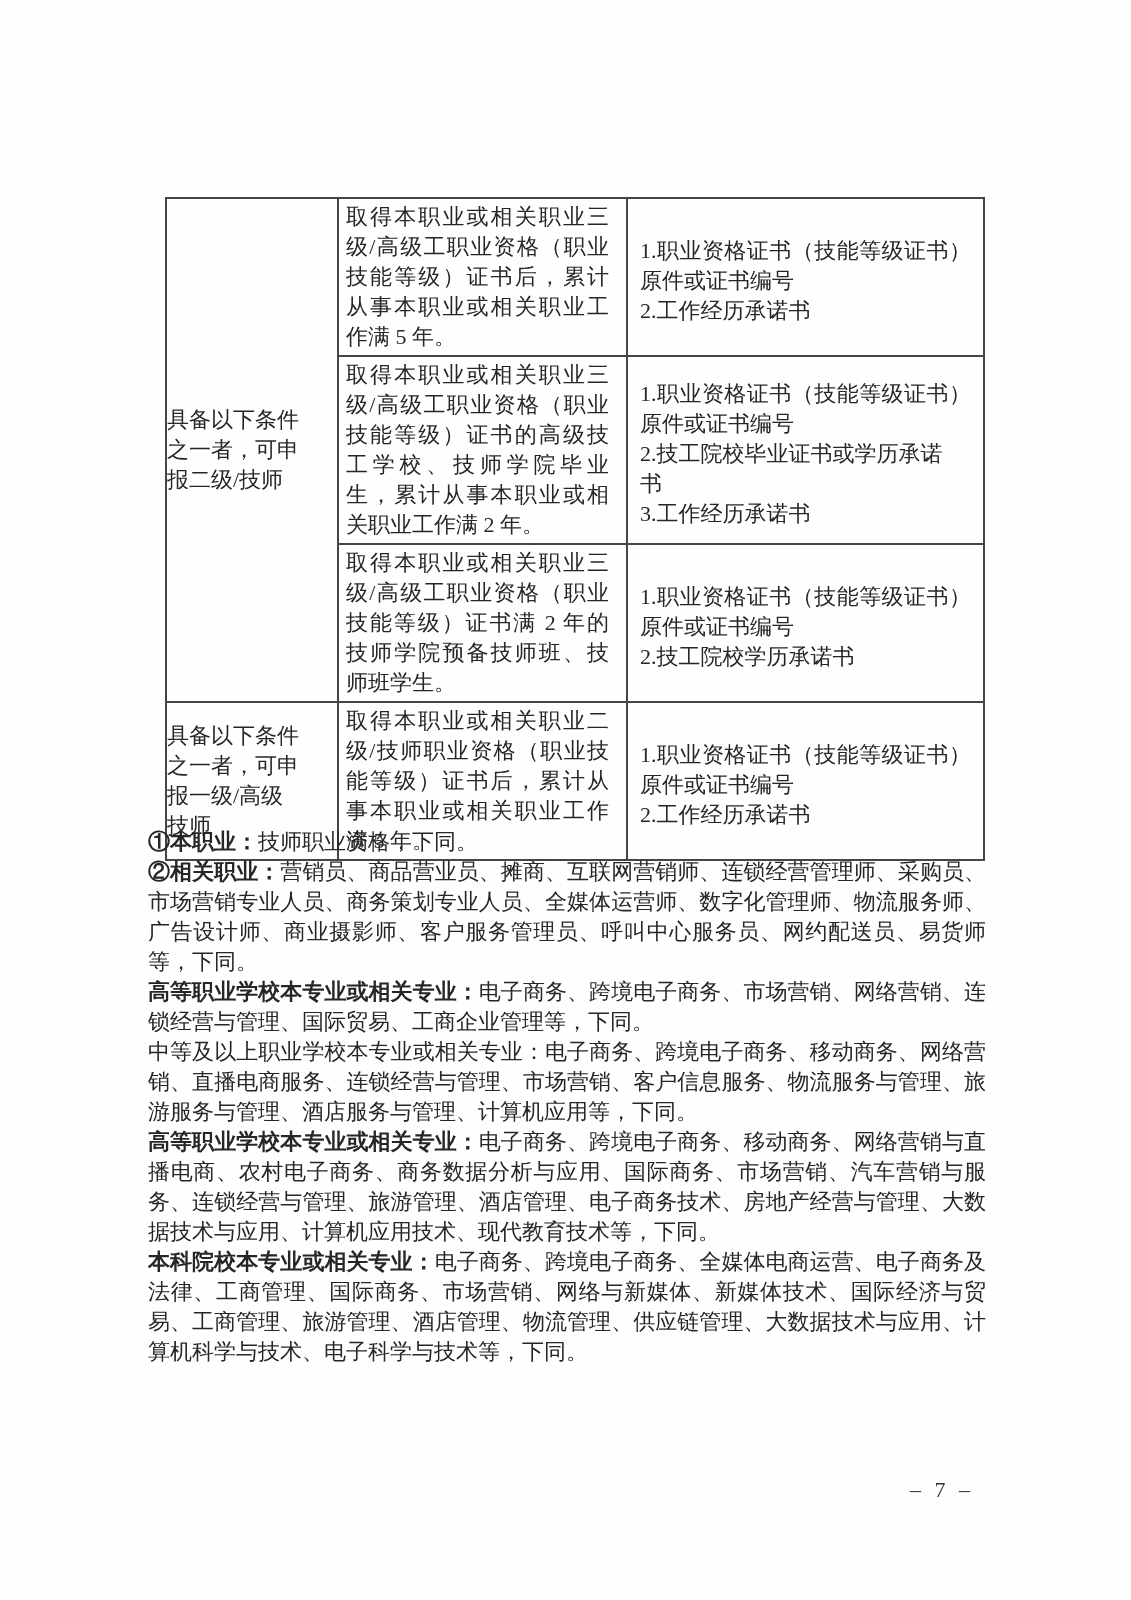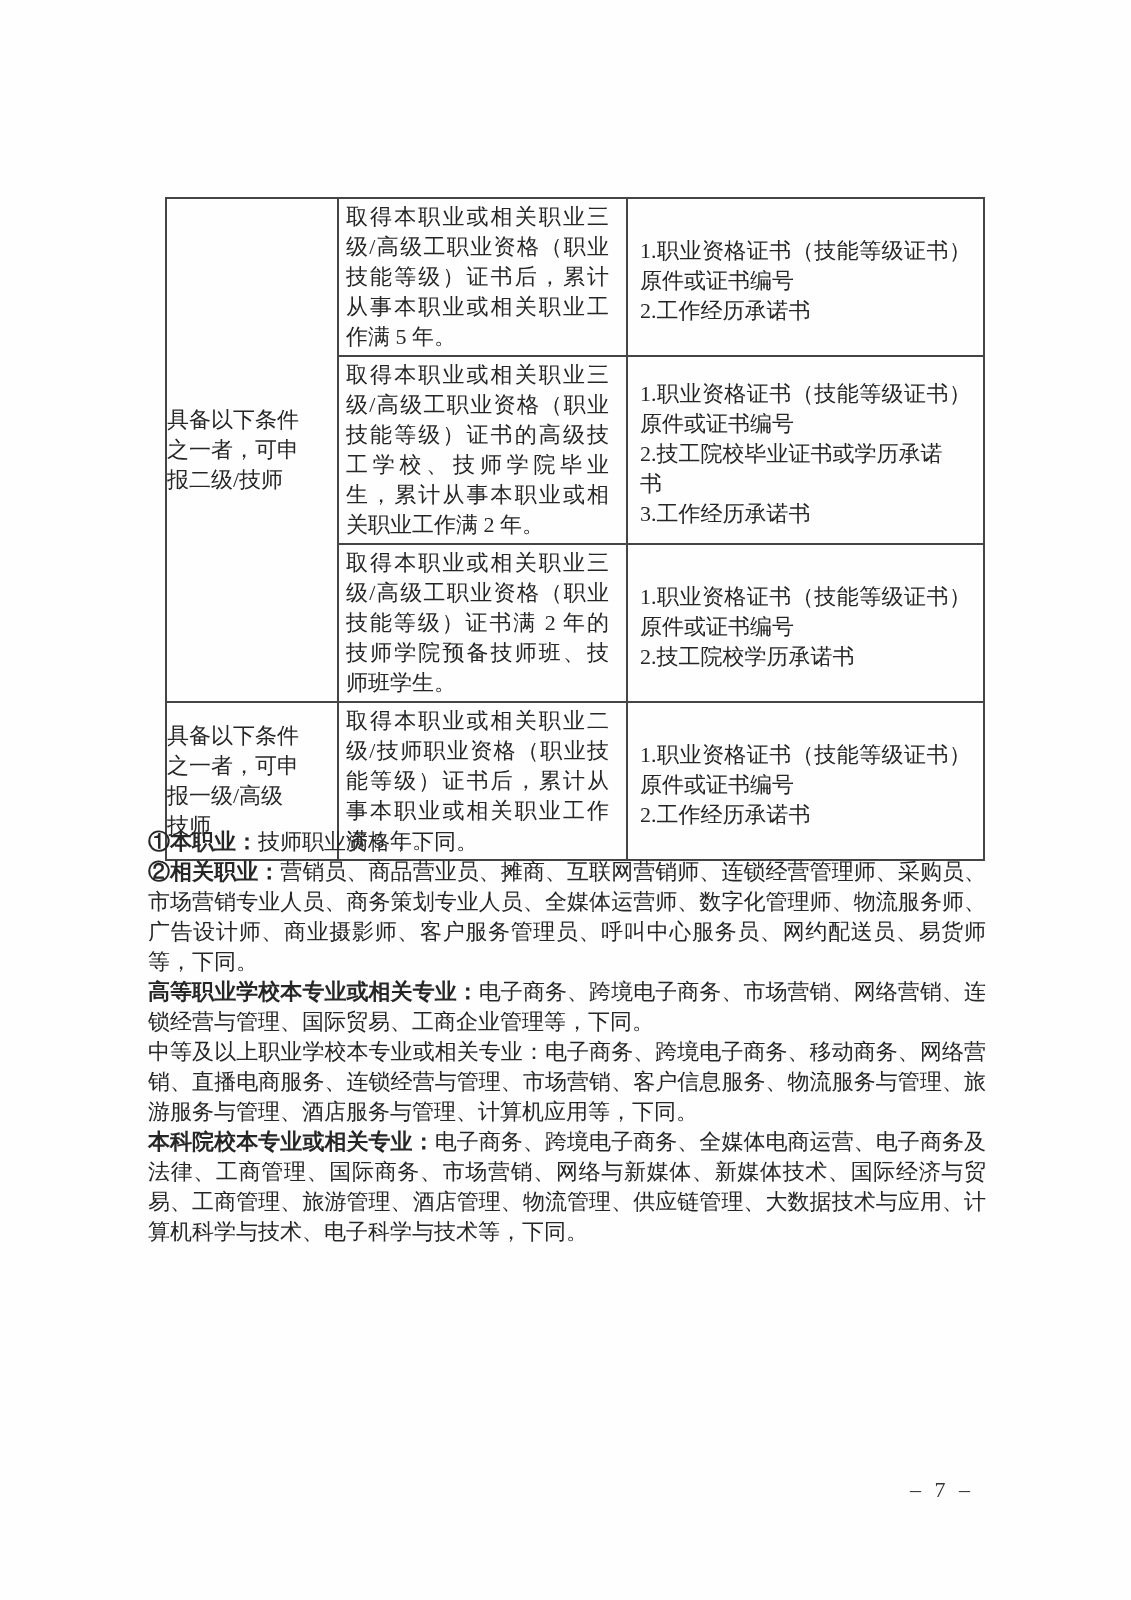--- a/index.html
+++ b/index.html
@@ -123,18 +123,19 @@
 2.工作经历承诺书</td>
       </tr>
     </tbody>
   </table>
 
   <div class="notes">
     <p><span class="lead">①本职业：</span><span>技师职业资格，下同。</span></p>
     <p><span class="lead">②相关职业：</span><span>营销员、商品营业员、摊商、互联网营销师、连锁经营管理师、采购员、市场营销专业人员、商务策划专业人员、全媒体运营师、数字化管理师、物流服务师、广告设计师、商业摄影师、客户服务管理员、呼叫中心服务员、网约配送员、易货师等，下同。</span></p>
     <p><span class="lead">高等职业学校本专业或相关专业：</span><span>电子商务、跨境电子商务、市场营销、网络营销、连锁经营与管理、国际贸易、工商企业管理等，下同。</span></p>
     <p><span class="lead"></span><span>中等及以上职业学校本专业或相关专业：电子商务、跨境电子商务、移动商务、网络营销、直播电商服务、连锁经营与管理、市场营销、客户信息服务、物流服务与管理、旅游服务与管理、酒店服务与管理、计算机应用等，下同。</span></p>
+    <p><span class="lead">高等职业学校本专业或相关专业：</span><span>电子商务、跨境电子商务、移动商务、网络营销与直播电商、农村电子商务、商务数据分析与应用、国际商务、市场营销、汽车营销与服务、连锁经营与管理、旅游管理、酒店管理、电子商务技术、房地产经营与管理、大数据技术与应用、计算机应用技术、现代教育技术等，下同。</span></p>
     <p><span class="lead">本科院校本专业或相关专业：</span><span>电子商务、跨境电子商务、全媒体电商运营、电子商务及法律、工商管理、国际商务、市场营销、网络与新媒体、新媒体技术、国际经济与贸易、工商管理、旅游管理、酒店管理、物流管理、供应链管理、大数据技术与应用、计算机科学与技术、电子科学与技术等，下同。</span></p>
   </div>
 
   <div class="pagenum">– 7 –</div>
 
 </div>
 
 </body></html>

